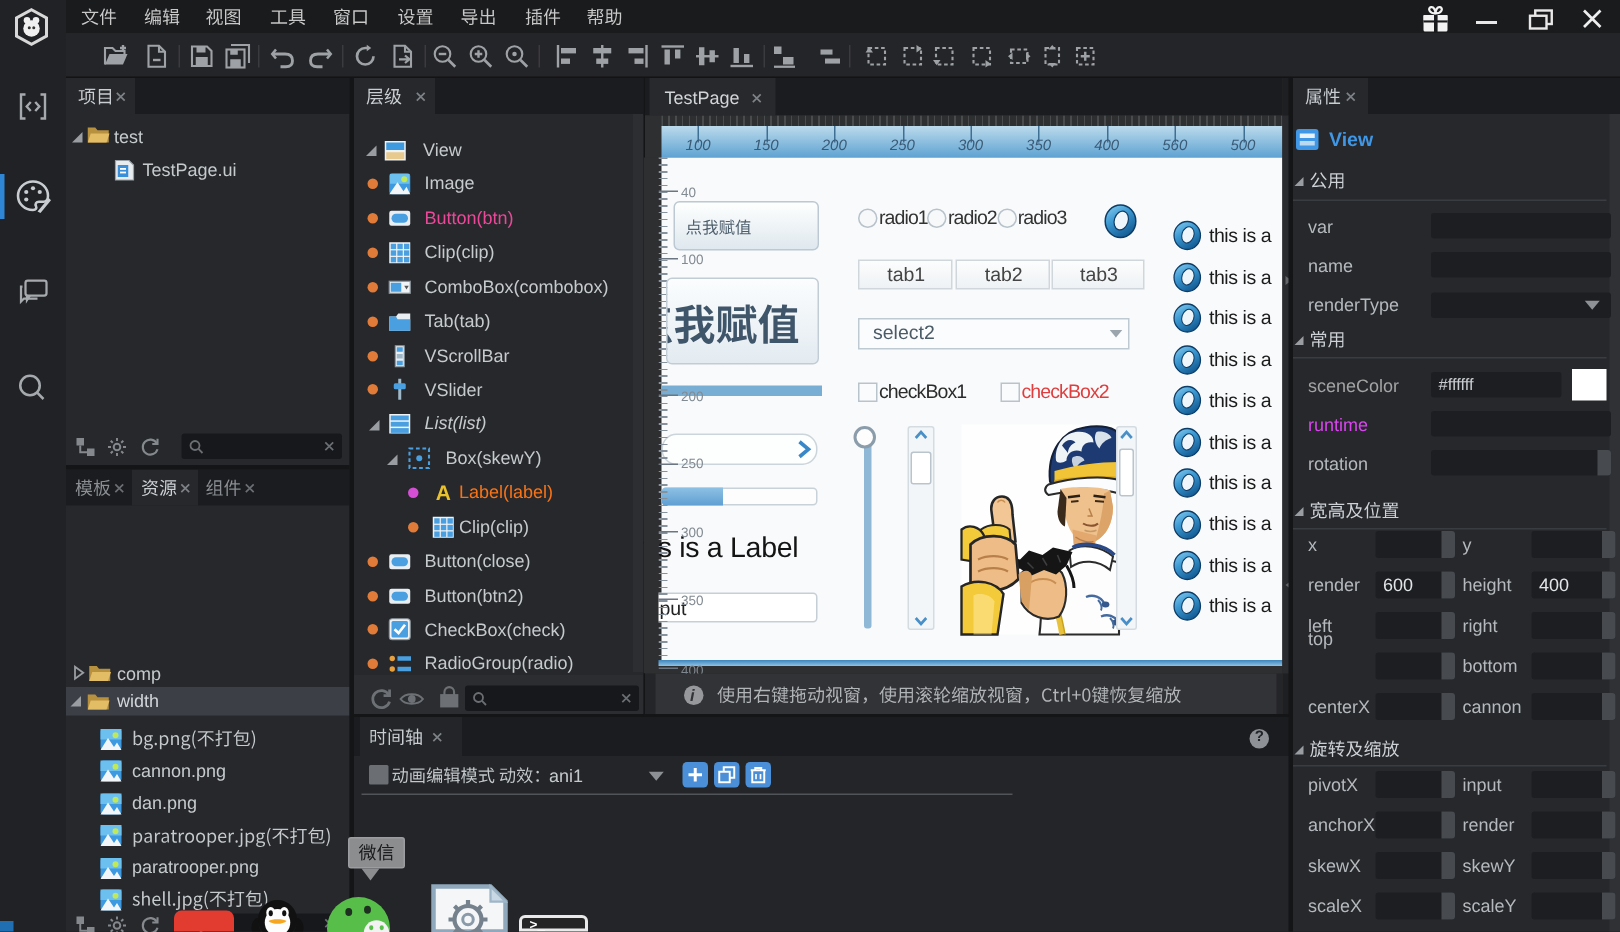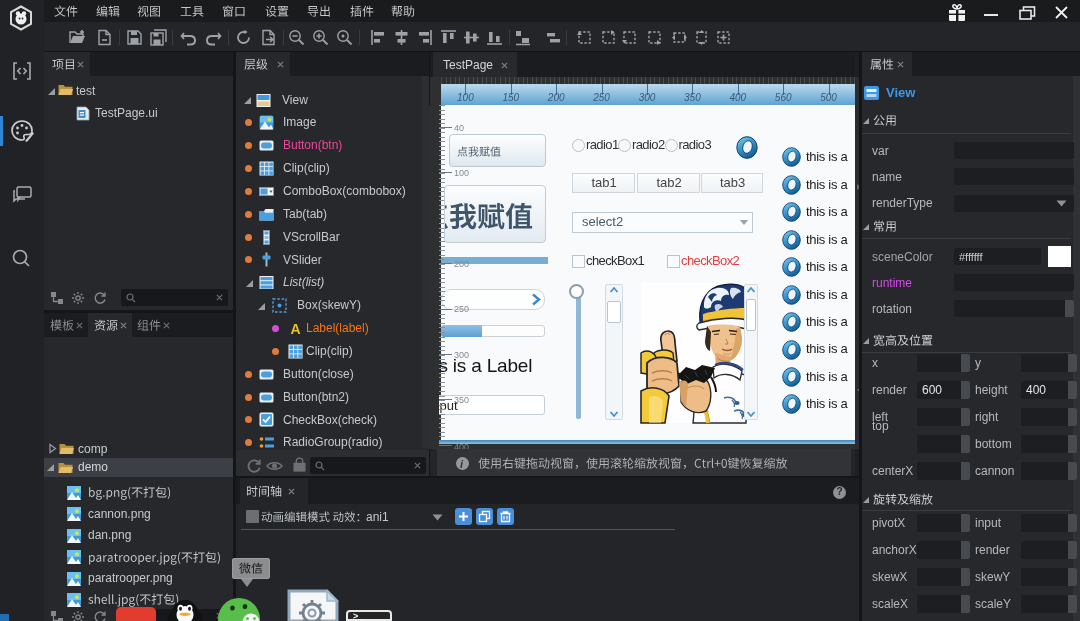--- a/index.html
+++ b/index.html
@@ -309,21 +309,21 @@
   </svg>
 <span style="position:absolute;left:78.0px;top:441.6px;font-size:12px;color:#c6cacd;line-height:15px;white-space:pre;">comp</span>
 <div class="" style="left:44px;top:458px;width:189px;height:19px;background:#3c4046;"></div>
 <svg style="position:absolute;left:46px;top:463px" width="9" height="9" viewBox="0 0 9 9">
     <path d="M8 1 V8 H1 Z" fill="#9a9ea3"></path>
   </svg>
 <svg style="position:absolute;left:58px;top:462px" width="15" height="12" viewBox="0 0 15 12">
     <path d="M0.5 11 V1 H5.5 L7 2.8 H14.5 V11 Z" fill="#b8913f"></path>
     <path d="M0.5 11 L2.5 5 H15 L13 11 Z" fill="#e3bc66"></path>
   </svg>
-<span style="position:absolute;left:78.0px;top:459.6px;font-size:12px;color:#d2d6da;line-height:15px;white-space:pre;">demo</span>
+<span style="position:absolute;left:78.0px;top:459.6px;font-size:12px;color:#d2d6da;line-height:15px;white-space:pre;">width</span>
 <svg style="position:absolute;left:67px;top:486.0px" width="14" height="14" viewBox="0 0 14 14">
     <rect x="0" y="0" width="14" height="14" rx="2" fill="#3d9ae0"></rect>
     <rect x="0" y="0" width="14" height="7" fill="#6cc0f0"></rect>
     <circle cx="10" cy="4.2" r="2" fill="#c0e858"></circle>
     <path d="M0 14 L5 6 L9 12 L11 9 L14 14 Z" fill="#f2f6f8"></path>
   </svg>
 <div style="position:absolute;left:88.0px;top:484.4px;">
     <svg width="83.2" height="16.8" viewBox="0 0 83.2 16.8">
       <path d="M4 12.9Q3.5 12.9 3 12.7Q2.5 12.4 2.1 12H2.1L2 12.7H1.1V3.2H2.2V5.8L2.2 7Q2.6 6.6 3.1 6.3Q3.7 6 4.2 6Q5.1 6 5.6 6.5Q6.2 6.9 6.5 7.6Q6.8 8.3 6.8 9.4Q6.8 10.5 6.4 11.3Q6 12.1 5.4 12.5Q4.7 12.9 4 12.9ZM3.8 12Q4.3 12 4.8 11.6Q5.2 11.3 5.4 10.8Q5.7 10.2 5.7 9.4Q5.7 8.6 5.5 8.1Q5.3 7.6 4.9 7.3Q4.6 7 3.9 7Q3.5 7 3.1 7.2Q2.7 7.4 2.2 7.8V11.3Q2.6 11.7 3.1 11.8Q3.5 12 3.8 12Z M10.7 15.7Q9.9 15.7 9.3 15.5Q8.7 15.3 8.4 14.9Q8 14.5 8 14Q8 13.6 8.3 13.2Q8.5 12.8 9 12.5V12.4Q8.7 12.3 8.6 12Q8.4 11.8 8.4 11.4Q8.4 11 8.6 10.7Q8.9 10.3 9.1 10.2V10.1Q8.8 9.9 8.5 9.4Q8.3 8.9 8.3 8.4Q8.3 7.6 8.6 7.1Q8.9 6.6 9.5 6.3Q10.1 6 10.7 6Q11 6 11.2 6.1Q11.5 6.1 11.6 6.2H13.9V7H12.6Q12.8 7.3 12.9 7.6Q13.1 8 13.1 8.4Q13.1 9.1 12.8 9.6Q12.5 10.1 11.9 10.4Q11.4 10.7 10.7 10.7Q10.5 10.7 10.2 10.6Q10 10.5 9.7 10.4Q9.6 10.6 9.4 10.8Q9.3 10.9 9.3 11.2Q9.3 11.5 9.6 11.7Q9.8 11.9 10.5 11.9H11.7Q12.9 11.9 13.4 12.3Q14 12.7 14 13.5Q14 14.1 13.6 14.6Q13.2 15.1 12.5 15.4Q11.7 15.7 10.7 15.7ZM10.7 9.9Q11.1 9.9 11.4 9.7Q11.7 9.5 11.9 9.2Q12.1 8.8 12.1 8.4Q12.1 7.9 11.9 7.5Q11.7 7.2 11.4 7Q11.1 6.8 10.7 6.8Q10.3 6.8 10 7Q9.7 7.2 9.5 7.5Q9.3 7.9 9.3 8.4Q9.3 8.8 9.5 9.2Q9.7 9.5 10 9.7Q10.3 9.9 10.7 9.9ZM10.9 15Q11.5 15 12 14.8Q12.4 14.6 12.7 14.3Q12.9 14 12.9 13.6Q12.9 13.2 12.6 13Q12.3 12.8 11.6 12.8H10.5Q10.3 12.8 10.1 12.8Q9.9 12.8 9.6 12.7Q9.3 13 9.1 13.3Q9 13.5 9 13.8Q9 14.3 9.5 14.7Q10 15 10.9 15Z M15.8 12.9Q15.5 12.9 15.3 12.6Q15.1 12.4 15.1 12Q15.1 11.7 15.3 11.4Q15.5 11.2 15.8 11.2Q16.2 11.2 16.4 11.4Q16.6 11.7 16.6 12Q16.6 12.4 16.4 12.6Q16.2 12.9 15.8 12.9Z M18.6 15.5V6.2H19.5L19.6 7H19.7Q20.1 6.6 20.6 6.3Q21.2 6 21.7 6Q22.6 6 23.2 6.5Q23.7 6.9 24 7.6Q24.3 8.3 24.3 9.4Q24.3 10.5 23.9 11.3Q23.5 12.1 22.9 12.5Q22.2 12.9 21.5 12.9Q21.1 12.9 20.6 12.7Q20.1 12.5 19.7 12.1L19.7 13.3V15.5ZM21.3 12Q21.9 12 22.3 11.6Q22.7 11.3 22.9 10.8Q23.2 10.2 23.2 9.4Q23.2 8.6 23 8.1Q22.8 7.6 22.5 7.3Q22.1 7 21.5 7Q21.1 7 20.6 7.2Q20.2 7.4 19.7 7.8V11.3Q20.2 11.7 20.6 11.8Q21 12 21.3 12Z M26.1 12.7V6.2H27L27.1 7.1H27.1Q27.6 6.7 28.1 6.4Q28.6 6 29.3 6Q30.3 6 30.8 6.7Q31.3 7.3 31.3 8.6V12.7H30.2V8.7Q30.2 7.8 29.9 7.4Q29.6 7 28.9 7Q28.4 7 28 7.2Q27.6 7.5 27.2 8V12.7Z M35.6 15.7Q34.8 15.7 34.2 15.5Q33.6 15.3 33.2 14.9Q32.9 14.5 32.9 14Q32.9 13.6 33.1 13.2Q33.4 12.8 33.8 12.5V12.4Q33.6 12.3 33.4 12Q33.3 11.8 33.3 11.4Q33.3 11 33.5 10.7Q33.7 10.3 34 10.2V10.1Q33.7 9.9 33.4 9.4Q33.1 8.9 33.1 8.4Q33.1 7.6 33.5 7.1Q33.8 6.6 34.4 6.3Q34.9 6 35.6 6Q35.9 6 36.1 6.1Q36.3 6.1 36.5 6.2H38.8V7H37.4Q37.7 7.3 37.8 7.6Q38 8 38 8.4Q38 9.1 37.6 9.6Q37.3 10.1 36.8 10.4Q36.2 10.7 35.6 10.7Q35.3 10.7 35.1 10.6Q34.8 10.5 34.6 10.4Q34.4 10.6 34.3 10.8Q34.2 10.9 34.2 11.2Q34.2 11.5 34.4 11.7Q34.7 11.9 35.3 11.9H36.6Q37.7 11.9 38.3 12.3Q38.9 12.7 38.9 13.5Q38.9 14.1 38.5 14.6Q38.1 15.1 37.3 15.4Q36.6 15.7 35.6 15.7ZM35.6 9.9Q36 9.9 36.3 9.7Q36.6 9.5 36.8 9.2Q37 8.8 37 8.4Q37 7.9 36.8 7.5Q36.6 7.2 36.3 7Q36 6.8 35.6 6.8Q35.2 6.8 34.9 7Q34.6 7.2 34.4 7.5Q34.2 7.9 34.2 8.4Q34.2 8.8 34.4 9.2Q34.6 9.5 34.9 9.7Q35.2 9.9 35.6 9.9ZM35.7 15Q36.4 15 36.8 14.8Q37.3 14.6 37.5 14.3Q37.8 14 37.8 13.6Q37.8 13.2 37.5 13Q37.1 12.8 36.5 12.8H35.4Q35.2 12.8 35 12.8Q34.7 12.8 34.5 12.7Q34.2 13 34 13.3Q33.9 13.5 33.9 13.8Q33.9 14.3 34.3 14.7Q34.8 15 35.7 15Z M41.9 15.1Q41.1 13.7 40.6 12.2Q40.2 10.8 40.2 9Q40.2 7.2 40.6 5.7Q41.1 4.2 41.9 2.9L42.6 3.2Q41.8 4.5 41.4 6Q41.1 7.5 41.1 9Q41.1 10.5 41.4 12Q41.8 13.5 42.6 14.8Z M43.9 3.5H54.3V4.4H43.9ZM49.8 7 50.5 6.4Q51 6.8 51.6 7.2Q52.2 7.6 52.7 8Q53.3 8.4 53.8 8.8Q54.3 9.2 54.6 9.6L53.9 10.3Q53.6 9.9 53.1 9.5Q52.6 9.1 52.1 8.6Q51.5 8.2 50.9 7.8Q50.4 7.3 49.8 7ZM49.6 3.8 50.6 4.2Q49.9 5.4 48.9 6.6Q48 7.7 46.8 8.7Q45.6 9.7 44.2 10.4Q44.2 10.3 44.1 10.2Q44 10 43.8 9.9Q43.7 9.8 43.6 9.7Q44.6 9.2 45.5 8.5Q46.4 7.9 47.2 7.1Q47.9 6.3 48.6 5.5Q49.2 4.6 49.6 3.8ZM48.6 6.2 49.6 5.2V5.2V13.7H48.6Z M55.6 9Q56.1 8.8 56.9 8.6Q57.6 8.4 58.4 8.2Q59.2 8 60.1 7.8L60.2 8.6Q59 8.9 57.9 9.3Q56.8 9.6 55.8 9.9ZM55.7 5.1H60V5.9H55.7ZM57.5 2.6H58.4V12.5Q58.4 12.9 58.3 13.1Q58.2 13.3 57.9 13.4Q57.7 13.5 57.3 13.5Q56.9 13.6 56.3 13.6Q56.3 13.4 56.2 13.1Q56.1 12.9 56 12.7Q56.4 12.7 56.8 12.7Q57.1 12.7 57.3 12.7Q57.5 12.7 57.5 12.5ZM60.1 3.6H66.6V4.5H60.1ZM63.5 4H64.5V12.4Q64.5 12.8 64.4 13.1Q64.2 13.3 63.9 13.4Q63.6 13.6 63 13.6Q62.4 13.6 61.6 13.6Q61.6 13.5 61.5 13.3Q61.4 13.1 61.4 12.9Q61.3 12.8 61.2 12.6Q61.7 12.7 62.1 12.7Q62.5 12.7 62.8 12.7Q63.1 12.7 63.2 12.7Q63.4 12.6 63.5 12.6Q63.5 12.5 63.5 12.4Z M70.7 2.6 71.6 2.8Q71.2 3.7 70.7 4.6Q70.2 5.4 69.5 6.2Q68.9 6.9 68.3 7.4Q68.2 7.3 68.1 7.2Q67.9 7.1 67.8 6.9Q67.6 6.8 67.5 6.7Q68.2 6.3 68.8 5.6Q69.4 4.9 69.9 4.2Q70.4 3.4 70.7 2.6ZM70.4 4.3H77V5.1H69.9ZM76.7 4.3H77.6Q77.6 4.3 77.6 4.3Q77.6 4.4 77.6 4.5Q77.6 4.6 77.6 4.7Q77.5 6.2 77.5 7.2Q77.4 8.3 77.4 8.9Q77.3 9.6 77.2 10Q77.1 10.4 77 10.5Q76.8 10.7 76.7 10.8Q76.5 10.9 76.2 10.9Q76 11 75.6 11Q75.2 11 74.8 10.9Q74.8 10.7 74.8 10.5Q74.7 10.2 74.6 10.1Q75 10.1 75.3 10.1Q75.6 10.1 75.8 10.1Q75.9 10.1 76 10.1Q76.1 10.1 76.2 10Q76.3 9.8 76.4 9.5Q76.4 9.2 76.5 8.5Q76.6 7.9 76.6 6.9Q76.6 5.9 76.7 4.4ZM69.4 6.4H70.3V11.7Q70.3 12.1 70.4 12.3Q70.6 12.4 70.9 12.5Q71.2 12.6 71.8 12.6Q72 12.6 72.3 12.6Q72.7 12.6 73.1 12.6Q73.6 12.6 74.1 12.6Q74.6 12.6 75 12.6Q75.5 12.6 75.9 12.6Q76.2 12.6 76.4 12.6Q77 12.6 77.2 12.5Q77.5 12.3 77.6 12Q77.7 11.7 77.8 11.1Q77.9 11.2 78.2 11.3Q78.4 11.4 78.6 11.4Q78.5 12.2 78.3 12.6Q78.1 13.1 77.7 13.2Q77.3 13.4 76.5 13.4Q76.3 13.4 76 13.4Q75.6 13.4 75.2 13.4Q74.7 13.4 74.2 13.4Q73.6 13.4 73.2 13.4Q72.7 13.4 72.3 13.4Q72 13.4 71.9 13.4Q71 13.4 70.4 13.3Q69.9 13.1 69.7 12.8Q69.4 12.4 69.4 11.7ZM69.8 6.4H74.4V9.9H69.8V9.1H73.5V7.2H69.8Z M80.3 15.1 79.6 14.8Q80.4 13.5 80.8 12Q81.2 10.5 81.2 9Q81.2 7.5 80.8 6Q80.4 4.5 79.6 3.2L80.3 2.9Q81.1 4.2 81.6 5.7Q82.1 7.2 82.1 9Q82.1 10.8 81.6 12.2Q81.1 13.7 80.3 15.1Z" fill="#c6cacd"></path>
     </svg>

